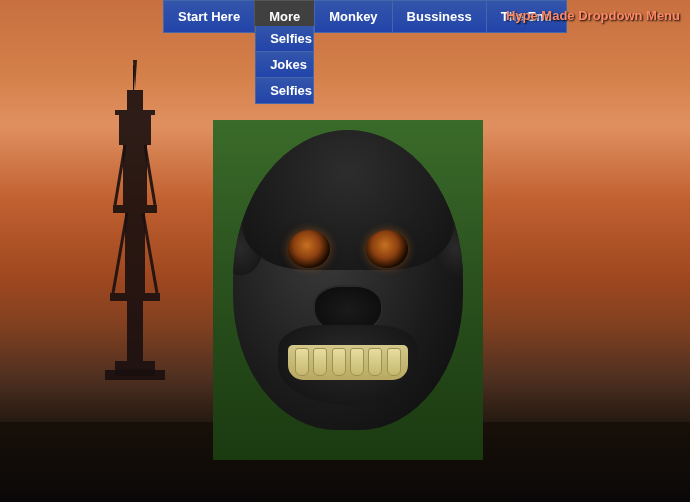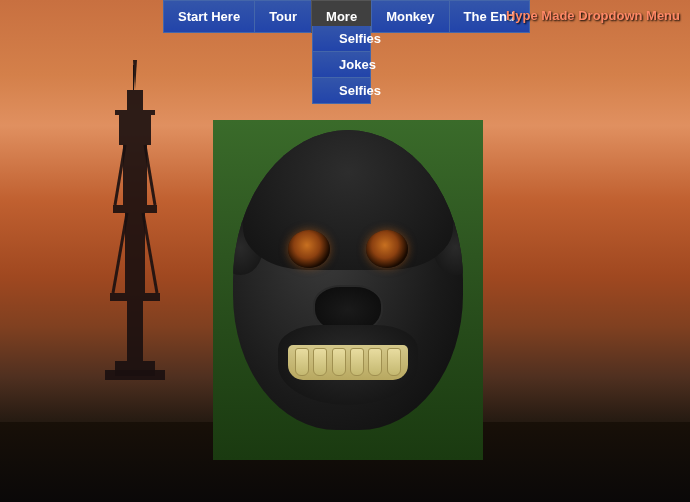--- a/index.html
+++ b/index.html
@@ -86,21 +86,21 @@
       top: 25px;
       left: 0;
       width: 100%;
       background: transparent;
       z-index: 20;
       display: flex;
       flex-direction: column;
     }
 
     .dropdown-item {
-      padding: 5px 26px;
+      padding: 5px 14px;
       text-align: center;
       font-size: 13px;
       font-weight: bold;
       color: #fff;
       cursor: pointer;
       border: 1px solid #4466aa;
       border-top: none;
       background: linear-gradient(to bottom, #3355aa, #2244aa);
       white-space: nowrap;
     }
@@ -278,23 +278,20 @@
   <line x1="22" y1="153" x2="8" y2="233" stroke="#1a1010" stroke-width="3" opacity="0.9"></line>
   <line x1="38" y1="153" x2="52" y2="233" stroke="#1a1010" stroke-width="3" opacity="0.9"></line>
 </svg>
 
 <div id="navbar">
 
   <div class="nav-item">
     <span>Start Here</span>
   </div>
 
-  <div class="nav-item">
-    <span>Tour</span>
-  </div>
 
   <div id="more-nav-wrapper" class="nav-item active">
     <span>More</span>
 
     <div id="dropdown">
       <div class="dropdown-item">
         <span>Selfies</span>
       </div>
       <div class="dropdown-item">
         <span>Jokes</span>
@@ -302,20 +299,23 @@
       <div class="dropdown-item">
         <span>Selfies</span>
       </div>
     </div>
   </div>
 
   <div class="nav-item">
     <span>Monkey</span>
   </div>
 
+  <div class="nav-item">
+    <span>Bussiness</span>
+  </div>
 
   <div class="nav-item">
     <span>The End</span>
   </div>
 </div>
 
 <div id="hype-label">
   <span>Hype Made Dropdown Menu</span>
 </div>
 

